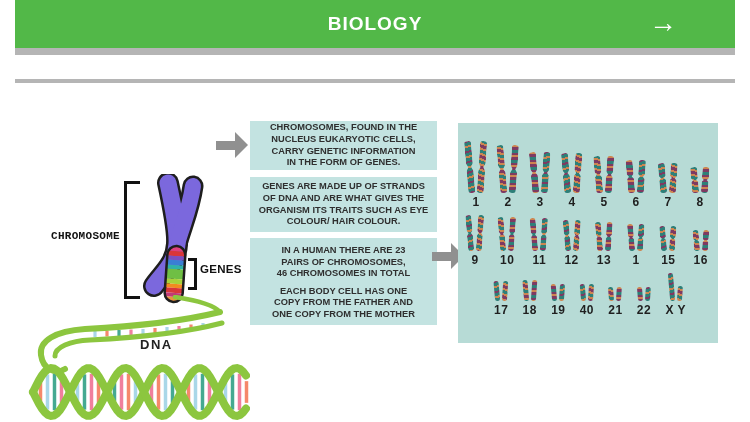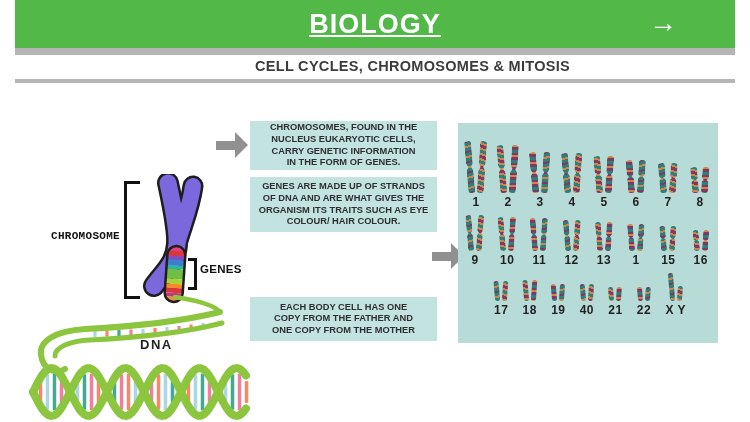--- a/index.html
+++ b/index.html
@@ -3,21 +3,21 @@
 <meta charset="utf-8">
 <style>
   html,body{margin:0;padding:0;background:#fff;}
   .page{position:relative;width:750px;height:422px;background:#ffffff;overflow:hidden;
         font-family:"Liberation Sans",sans-serif;}
   .abs{position:absolute;}
 
   
   .greenbar{left:15px;top:0;width:720px;height:48px;background:#52b848;
             display:flex;align-items:center;justify-content:center;}
-  .title{color:#fff;font-weight:bold;font-size:27px;letter-spacing:1px;text-decoration:underline;}
+  .title{color:#fff;font-weight:bold;font-size:19px;letter-spacing:1px;}
   .next-arrow{position:absolute;left:649px;top:7px;color:#fff;font-weight:bold;font-size:28px;cursor:pointer;}
   .graystrip{left:15px;top:48px;width:720px;height:7px;background:#b5b5b5;}
   .subtitle{left:90px;top:58px;width:645px;text-align:center;color:#3c3c3c;
             font-weight:bold;font-size:14.5px;letter-spacing:0.3px;}
   .thinline{left:15px;top:79px;width:720px;height:3.5px;background:#b5b5b5;}
 
   
   .chrom-btn{left:35px;top:122px;width:180px;height:45px;background:#7d6ee4;
              display:flex;align-items:center;justify-content:center;
              color:#fff;font-weight:bold;font-size:16.5px;letter-spacing:0.4px;}
@@ -41,21 +41,21 @@
   .lbl-genes{left:200px;top:263px;font-size:11.5px;font-weight:bold;color:#111;letter-spacing:0.3px;}
   .lbl-dna{left:140px;top:337px;font-size:13px;font-weight:bold;color:#222;letter-spacing:1.5px;}
 
   
   .fact{position:absolute;left:250px;width:187px;background:#c3e3e1;color:#2f2f2f;
         font-weight:bold;font-size:9.3px;line-height:11.6px;text-align:center;
         white-space:pre-line;display:flex;align-items:center;justify-content:center;}
   .f1{top:121px;height:49px;}
   .f2{top:177px;height:55px;}
   .f3{top:238px;height:49px;}
-  .f4{top:297px;height:44px;}
+  .f4{top:281px;height:44px;}
 
   
   .kpanel{left:458px;top:123px;width:260px;height:220px;background:#b7dbd6;}
   .krow{display:flex;justify-content:space-between;align-items:flex-end;}
   .krow0{padding:0 10px;height:80px;margin-top:6px;}
   .krow1{padding:0 10px;height:56px;margin-top:2px;}
   .krow2{padding-left:36px;padding-right:32px;height:44px;margin-top:6px;}
   .kpair{display:flex;flex-direction:column;align-items:center;justify-content:flex-end;}
   .kbars{display:flex;align-items:flex-end;gap:2px;}
   .kbars span:first-child{transform:rotate(-5deg);transform-origin:50% 90%;}
@@ -73,21 +73,20 @@
 </head>
 <body>
 
 <div class="page">
 
   <div class="abs greenbar">
     <span class="title">BIOLOGY</span>
   </div>
   <span class="next-arrow">→</span>
   <div class="abs graystrip"></div>
-  <div class="abs subtitle">CELL CYCLES, CHROMOSOMES &amp; MITOSIS</div>
   <div class="abs thinline"></div>
 
   <div class="abs garrow arrow-a">
     <div class="shaft"></div>
       <div class="head"></div>
   </div>
 
   <svg class="abs" style="left:118px;top:174px;" width="135" height="135" viewBox="0 0 135 135">
 
     <path d="M50,9 C55,32 60,55 59,70 C58,90 44,100 36,112" fill="none" stroke="#1e1e1e" stroke-width="22" stroke-linecap="round"></path>
@@ -172,20 +171,23 @@
   </svg>
 
   <div class="fact f2">GENES ARE MADE UP OF STRANDS
 OF DNA AND ARE WHAT GIVES THE
 ORGANISM ITS TRAITS SUCH AS EYE
 COLOUR/ HAIR COLOUR.</div>
   <div class="fact f1">CHROMOSOMES, FOUND IN THE
 NUCLEUS EUKARYOTIC CELLS,
 CARRY GENETIC INFORMATION
 IN THE FORM OF GENES.</div>
+  <div class="fact f3">IN A HUMAN THERE ARE 23
+PAIRS OF CHROMOSOMES,
+46 CHROMOSOMES IN TOTAL</div>
   <div class="fact f4">EACH BODY CELL HAS ONE
 COPY FROM THE FATHER AND
 ONE COPY FROM THE MOTHER</div>
   <div class="abs garrow arrow-b">
     <div class="shaft"></div>
       <div class="head"></div>
   </div>
 
   <div class="abs kpanel">
       <div class="krow krow0">

